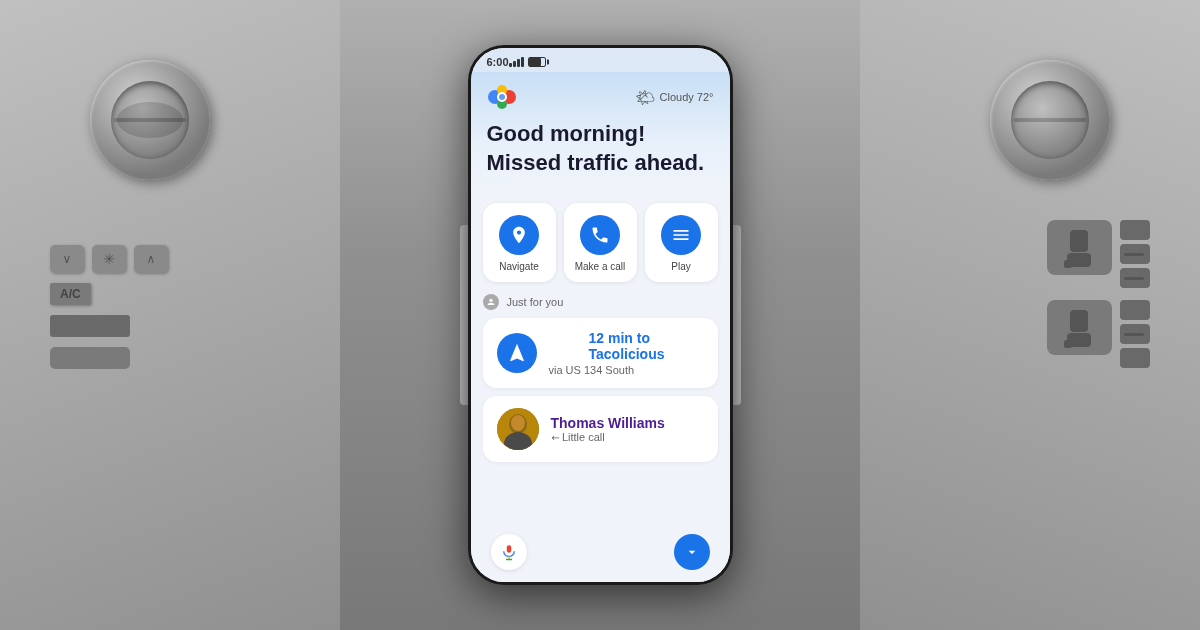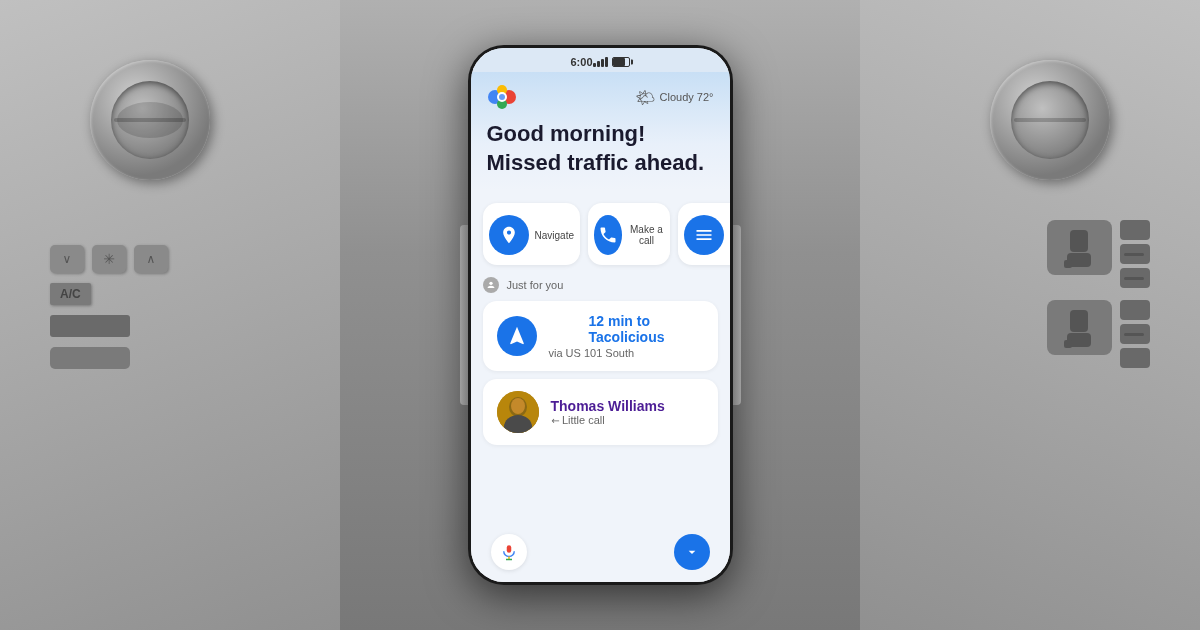--- a/index.html
+++ b/index.html
@@ -44,21 +44,21 @@
       background: #f5f7fa;
       border-radius: 33px;
       overflow: hidden;
       display: flex;
       flex-direction: column;
     }
 
     
     .status-bar {
       display: flex;
-      justify-content: center;
+      justify-content: flex-start;
       align-items: center;
       padding: 8px 16px 4px;
       background: #dce8f5;
     }
     .status-time {
       font-size: 11px;
       font-weight: 600;
       color: #333;
     }
     .status-icons {
@@ -136,21 +136,21 @@
     
     .quick-actions {
       display: flex;
       gap: 8px;
       padding: 12px 12px;
       background: #f0f4fa;
     }
     .action-btn {
       flex: 1;
       display: flex;
-      flex-direction: row;
+      flex-direction: column;
       align-items: center;
       background: #fff;
       border-radius: 14px;
       padding: 12px 6px 10px;
       gap: 6px;
       box-shadow: 0 1px 4px rgba(0,0,0,0.08);
     }
     .action-icon-circle {
       width: 40px;
       height: 40px;
@@ -532,21 +532,21 @@
           </div>
 
           <div class="card">
             <div class="card-icon">
               <svg width="22" height="22" viewBox="0 0 24 24" fill="white">
                   <path d="M12 2L4.5 20.29l.71.71L12 18l6.79 3 .71-.71z"></path>
                 </svg>
             </div>
             <div class="card-info">
               <div class="card-title nav-card-title">12 min to Tacolicious</div>
-              <div class="card-subtitle">via US 101 South</div>
+              <div class="card-subtitle">via US 134 South</div>
             </div>
           </div>
 
           <div class="card">
 
             <div style="width:42px;height:42px;border-radius:50%;overflow:hidden;flex-shrink:0;background:linear-gradient(135deg,#c49a2a,#8b6914);">
               
               <svg width="42" height="42" viewBox="0 0 42 42">
                 <rect width="42" height="42" fill="#b8860b"></rect>
 

